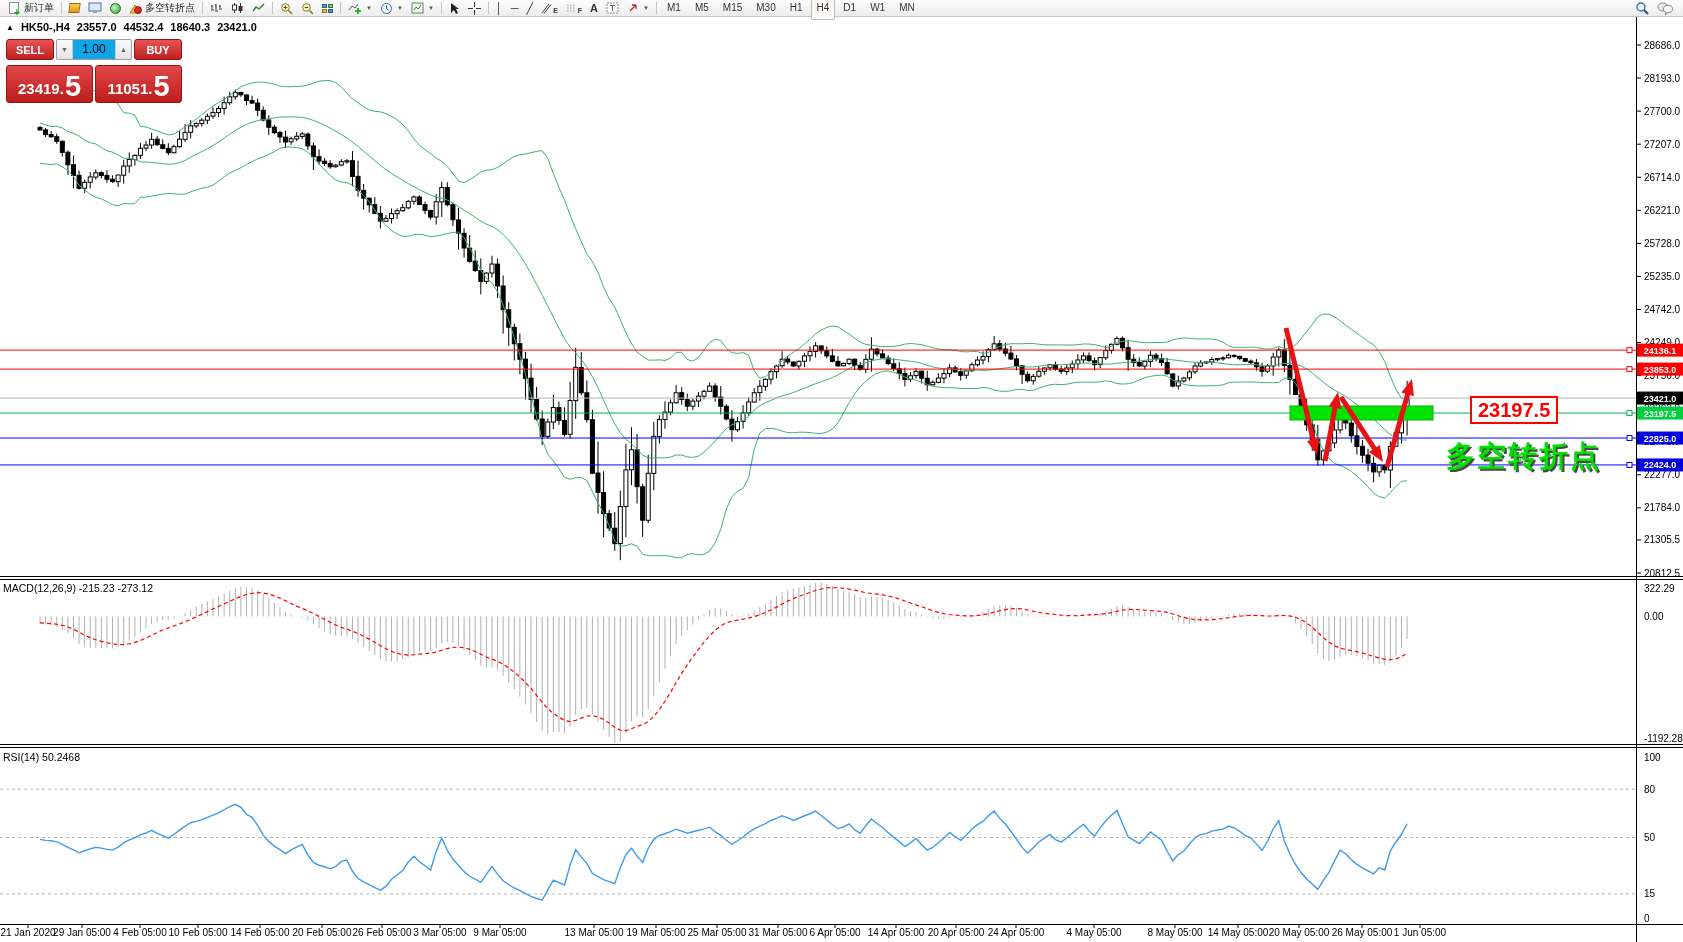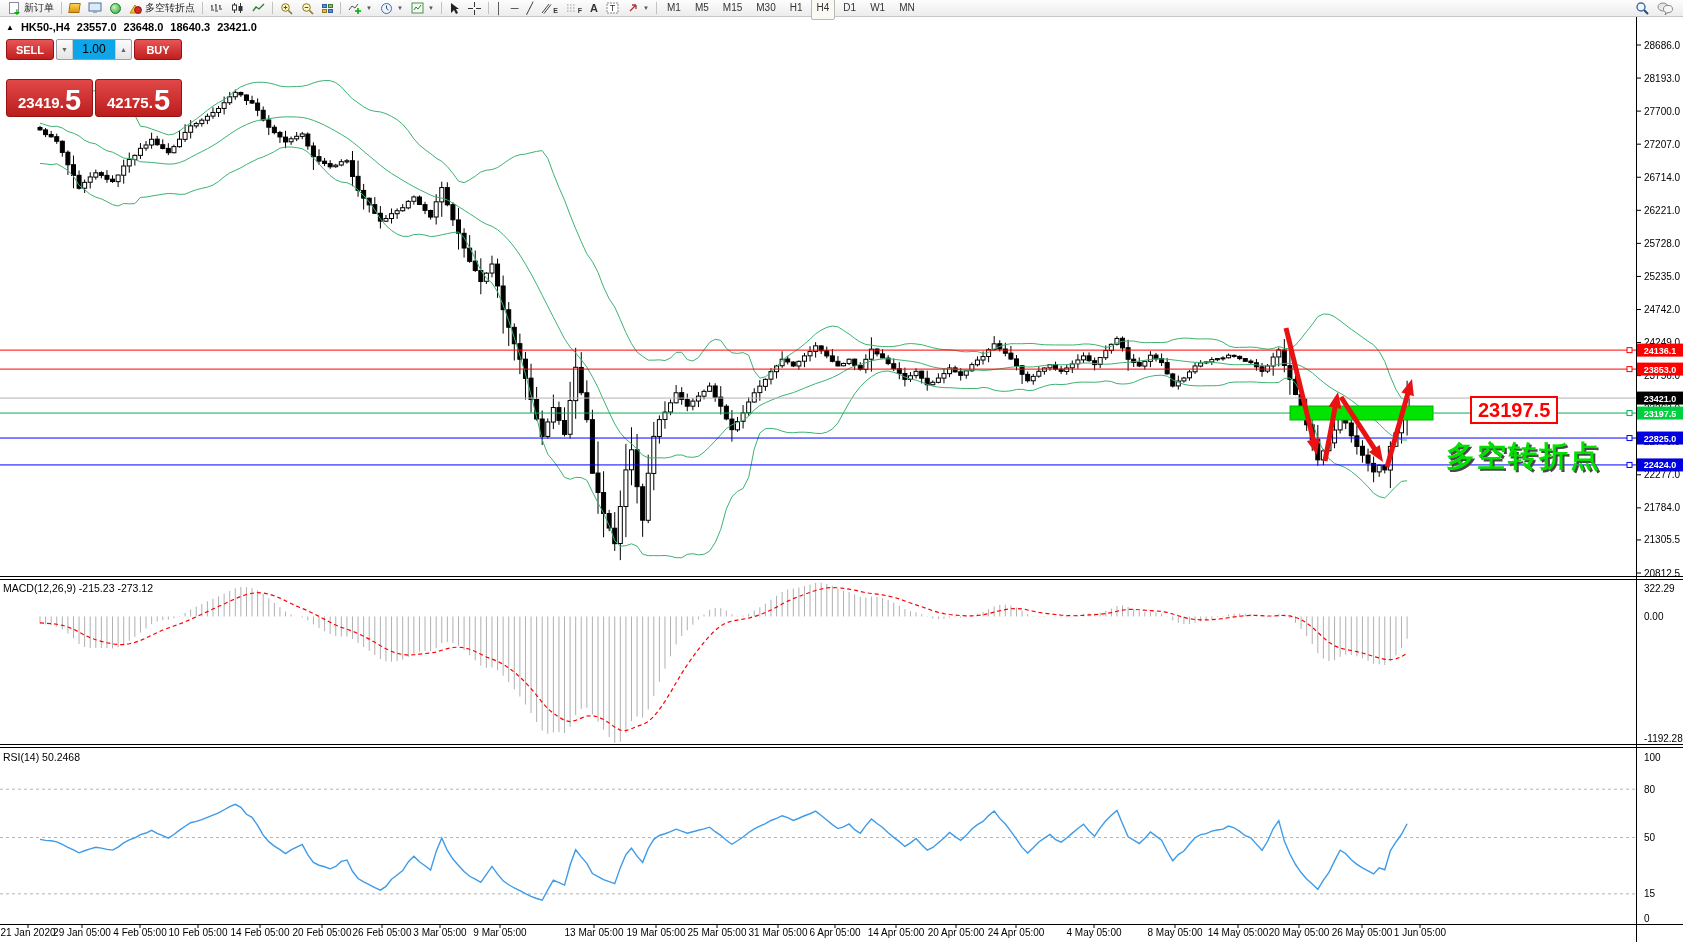--- a/index.html
+++ b/index.html
@@ -36,21 +36,21 @@
 
   
   #tradewidget{position:absolute;left:6px;top:39px;width:176px;z-index:5}
   .tw-row1{display:flex;height:21px;align-items:stretch}
   .btn-sell,.btn-buy{width:48px;background:linear-gradient(#e85555,#c01f1f);color:#fff;font-size:11px;font-weight:bold;
     display:flex;align-items:center;justify-content:center;border:1px solid #971313;border-radius:3px;box-sizing:border-box}
   .vol-wrap{flex:1;display:flex;margin:0 2px;background:#0ea5e9;border:1px solid #9aa0a6;border-radius:2px;overflow:hidden}
   .spin{width:15px;background:linear-gradient(#fbfbfb,#e4e4e4);color:#666;font-size:7px;display:flex;align-items:center;justify-content:center}
   .spin.left{border-right:1px solid #c9c9c9}.spin.right{border-left:1px solid #c9c9c9}
   .vol{flex:1;text-align:center;font-size:12px;line-height:19px;color:#000}
-  .tw-row2{display:flex;gap:2px;margin-top:19px}
+  .tw-row2{display:flex;gap:2px;margin-top:5px}
   .price-box{flex:1;height:38px;background:linear-gradient(#e24848,#bb1d1d);border:1px solid #971313;border-radius:3px;
     color:#fff;display:flex;align-items:flex-end;justify-content:center;padding-bottom:1px;box-sizing:border-box}
   .pb-main{font-size:15px;font-weight:bold;line-height:24px}
   .pb-big{font-size:29px;font-weight:bold;line-height:29px;margin-left:1px}
 
   
   #levelbox{position:absolute;left:1470px;top:396px;z-index:4;border:2px solid #ff0000;background:#fff;color:#ff0000;
     font-size:20px;font-weight:bold;padding:0 6px;line-height:24px;white-space:nowrap}
   #turnpoint{position:absolute;left:1446px;top:437px;z-index:4;font-size:29px;font-weight:bold;color:#00e100;
     letter-spacing:2px;text-shadow:2px 2px 0 #4a4a4a;white-space:nowrap}
@@ -1125,41 +1125,41 @@
         <ellipse cx="11" cy="7" rx="4.5" ry="3.6" fill="#f7f7f7" stroke="#8a8a8a"></ellipse>
         <path d="M9 10l-1 3 3-2.4" fill="#f7f7f7" stroke="#8a8a8a"></path>
       </svg>
   </span>
 </div>
 
 <div id="symbolinfo">
   <span class="tri">▲</span>
   <span>HK50-,H4</span>
   <span>23557.0</span>
-  <span>23648.0</span>
+  <span>44532.4</span>
   <span>18640.3</span>
   <span>23421.0</span>
 </div>
 
 <div id="tradewidget">
   <div class="tw-row1">
     <div class="btn-sell">SELL</div>
     <div class="vol-wrap">
       <div class="spin left">▼</div>
       <div class="vol">1.00</div>
       <div class="spin right">▲</div>
     </div>
     <div class="btn-buy">BUY</div>
   </div>
   <div class="tw-row2">
     <div class="price-box">
       <span class="pb-main">23419.</span>
       <span class="pb-big">5</span>
     </div>
     <div class="price-box">
-      <span class="pb-main">42175.</span>
+      <span class="pb-main">11051.</span>
       <span class="pb-big">5</span>
     </div>
   </div>
 </div>
 
 <div id="levelbox">23197.5</div>
 <div id="turnpoint">多空转折点</div>
 
 </body></html>

